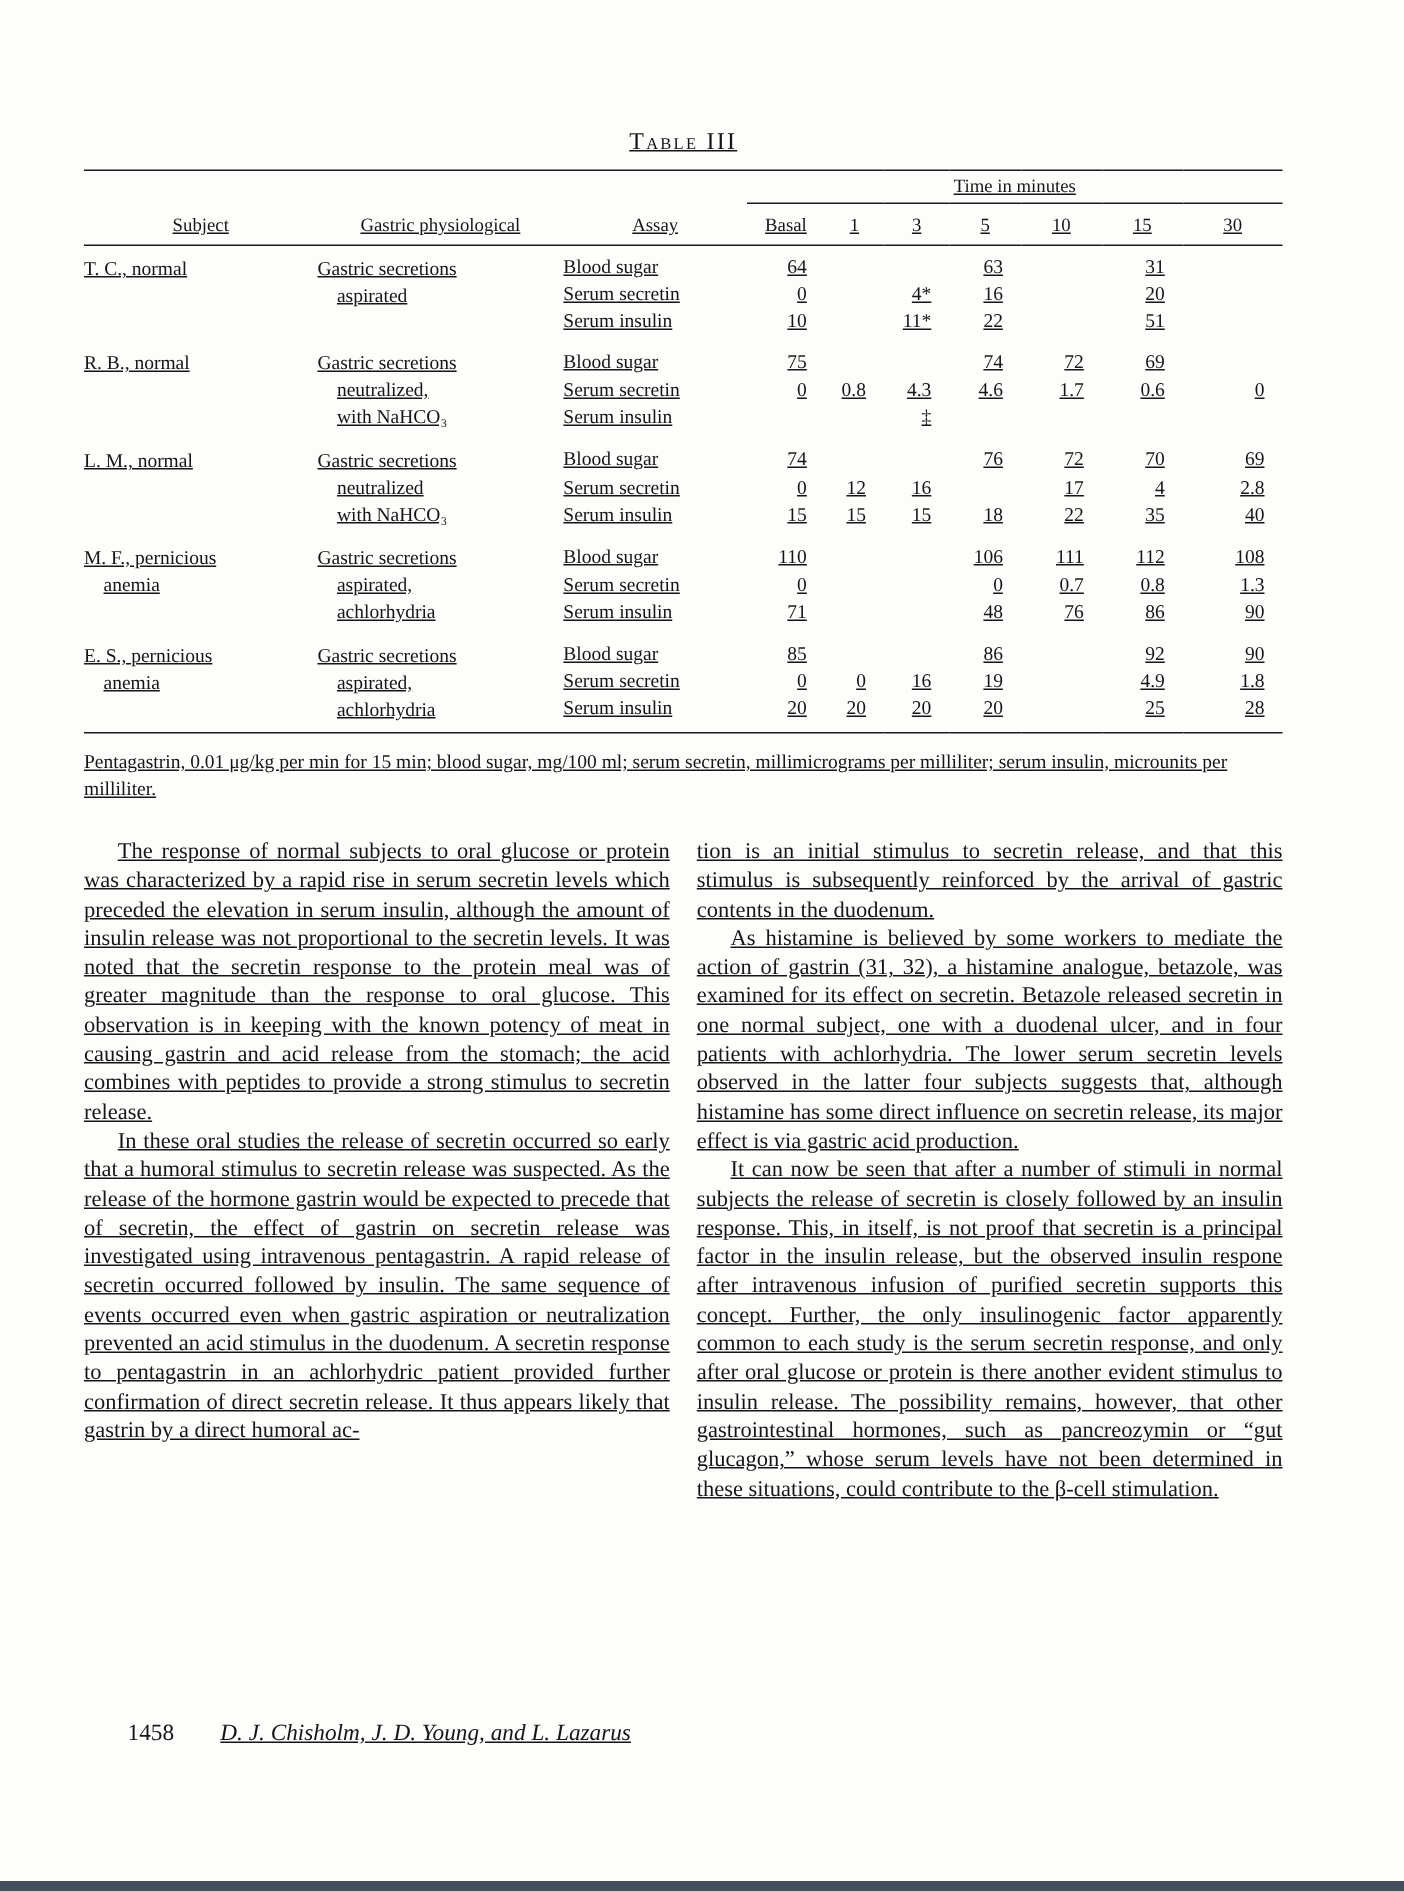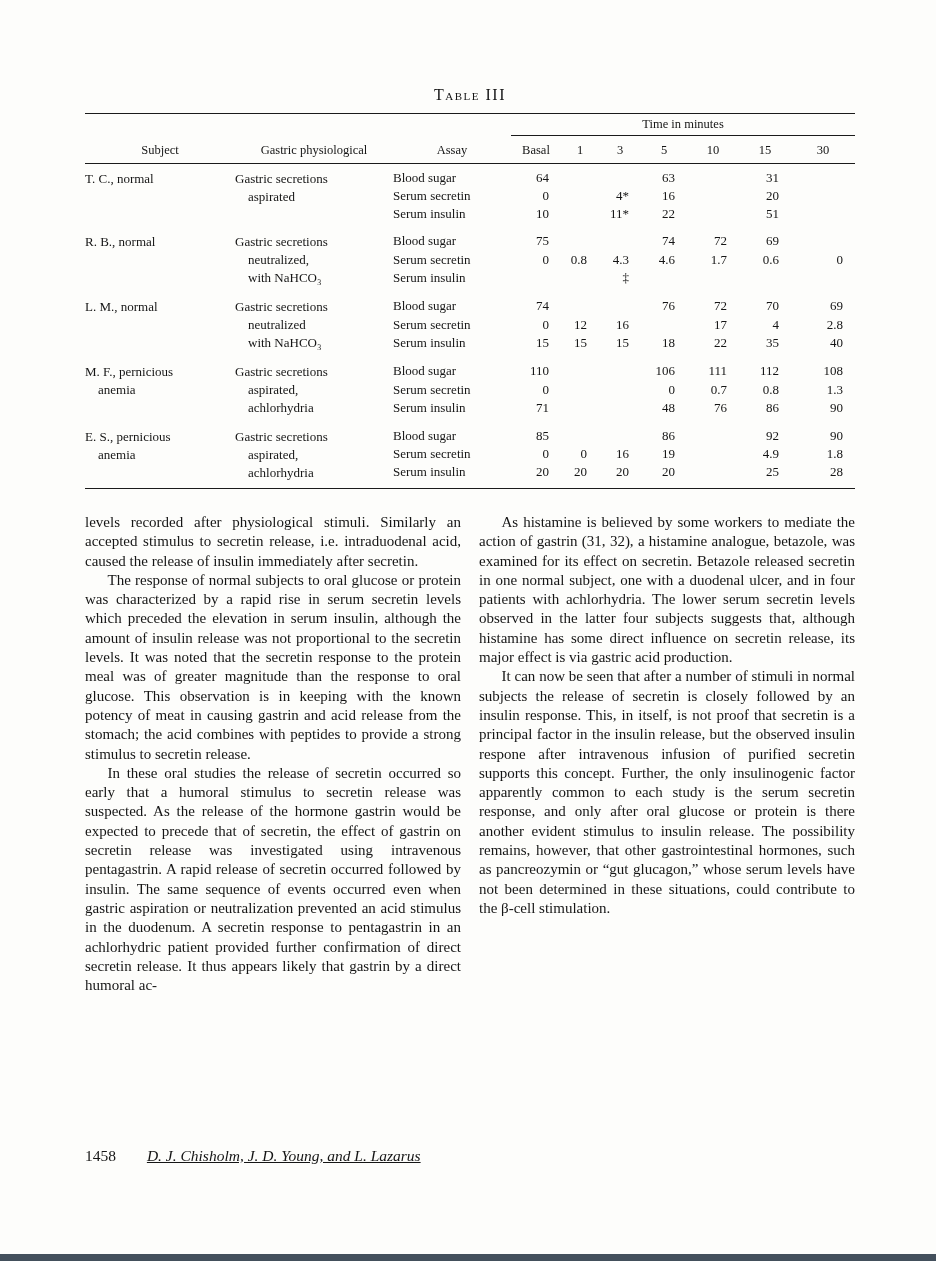--- a/index.html
+++ b/index.html
@@ -4,21 +4,21 @@
 <style>
   * { margin:0; padding:0; box-sizing:border-box; }
   html,body { width:936px; height:1261px; }
   body {
     background:#fdfdfb;
     color:#151515;
     font-family:"Liberation Serif","DejaVu Serif",serif;
     position:relative;
     overflow:hidden;
   }
-  .page { padding:86px 81px 0 85px; }
+  .page { padding:86px 81px 0 56px;text-decoration:underline; }
 
   
   .table-title {
     text-align:center;
     font-variant:small-caps;
     font-size:16px;
     letter-spacing:1.5px;
     font-weight:normal;
   }
   .table-subtitle {
@@ -322,29 +322,30 @@
           <td class="num">20</td>
           <td class="num">20</td>
           <td class="num"></td>
           <td class="num">25</td>
           <td class="num">28</td>
         </tr>
       </tbody>
   </table>
 
   <div class="footnotes">
+    <p>Pentagastrin, 0.01 μg/kg per min for 15 min; blood sugar, mg/100 ml; serum secretin, millimicrograms per milliliter; serum insulin, microunits per milliliter.</p>
   </div>
 
   <div class="article">
     <div class="col">
-      <p>levels recorded after physiological stimuli. Similarly an accepted stimulus to secretin release, i.e. intraduodenal acid, caused the release of insulin immediately after secretin.</p>
       <p class="indent">The response of normal subjects to oral glucose or protein was characterized by a rapid rise in serum secretin levels which preceded the elevation in serum insulin, although the amount of insulin release was not proportional to the secretin levels. It was noted that the secretin response to the protein meal was of greater magnitude than the response to oral glucose. This observation is in keeping with the known potency of meat in causing gastrin and acid release from the stomach; the acid combines with peptides to provide a strong stimulus to secretin release.</p>
       <p class="indent">In these oral studies the release of secretin occurred so early that a humoral stimulus to secretin release was suspected. As the release of the hormone gastrin would be expected to precede that of secretin, the effect of gastrin on secretin release was investigated using intravenous pentagastrin. A rapid release of secretin occurred followed by insulin. The same sequence of events occurred even when gastric aspiration or neutralization prevented an acid stimulus in the duodenum. A secretin response to pentagastrin in an achlorhydric patient provided further confirmation of direct secretin release. It thus appears likely that gastrin by a direct humoral ac-</p>
     </div>
     <div class="col">
+      <p>tion is an initial stimulus to secretin release, and that this stimulus is subsequently reinforced by the arrival of gastric contents in the duodenum.</p>
       <p class="indent">As histamine is believed by some workers to mediate the action of gastrin (31, 32), a histamine analogue, betazole, was examined for its effect on secretin. Betazole released secretin in one normal subject, one with a duodenal ulcer, and in four patients with achlorhydria. The lower serum secretin levels observed in the latter four subjects suggests that, although histamine has some direct influence on secretin release, its major effect is via gastric acid production.</p>
       <p class="indent">It can now be seen that after a number of stimuli in normal subjects the release of secretin is closely followed by an insulin response. This, in itself, is not proof that secretin is a principal factor in the insulin release, but the observed insulin respone after intravenous infusion of purified secretin supports this concept. Further, the only insulinogenic factor apparently common to each study is the serum secretin response, and only after oral glucose or protein is there another evident stimulus to insulin release. The possibility remains, however, that other gastrointestinal hormones, such as pancreozymin or “gut glucagon,” whose serum levels have not been determined in these situations, could contribute to the β-cell stimulation.</p>
     </div>
   </div>
 
 </div>
 
 <div class="footer">
   <span class="page-num">1458</span>
   <span class="authors">D. J. Chisholm, J. D. Young, and L. Lazarus</span>

